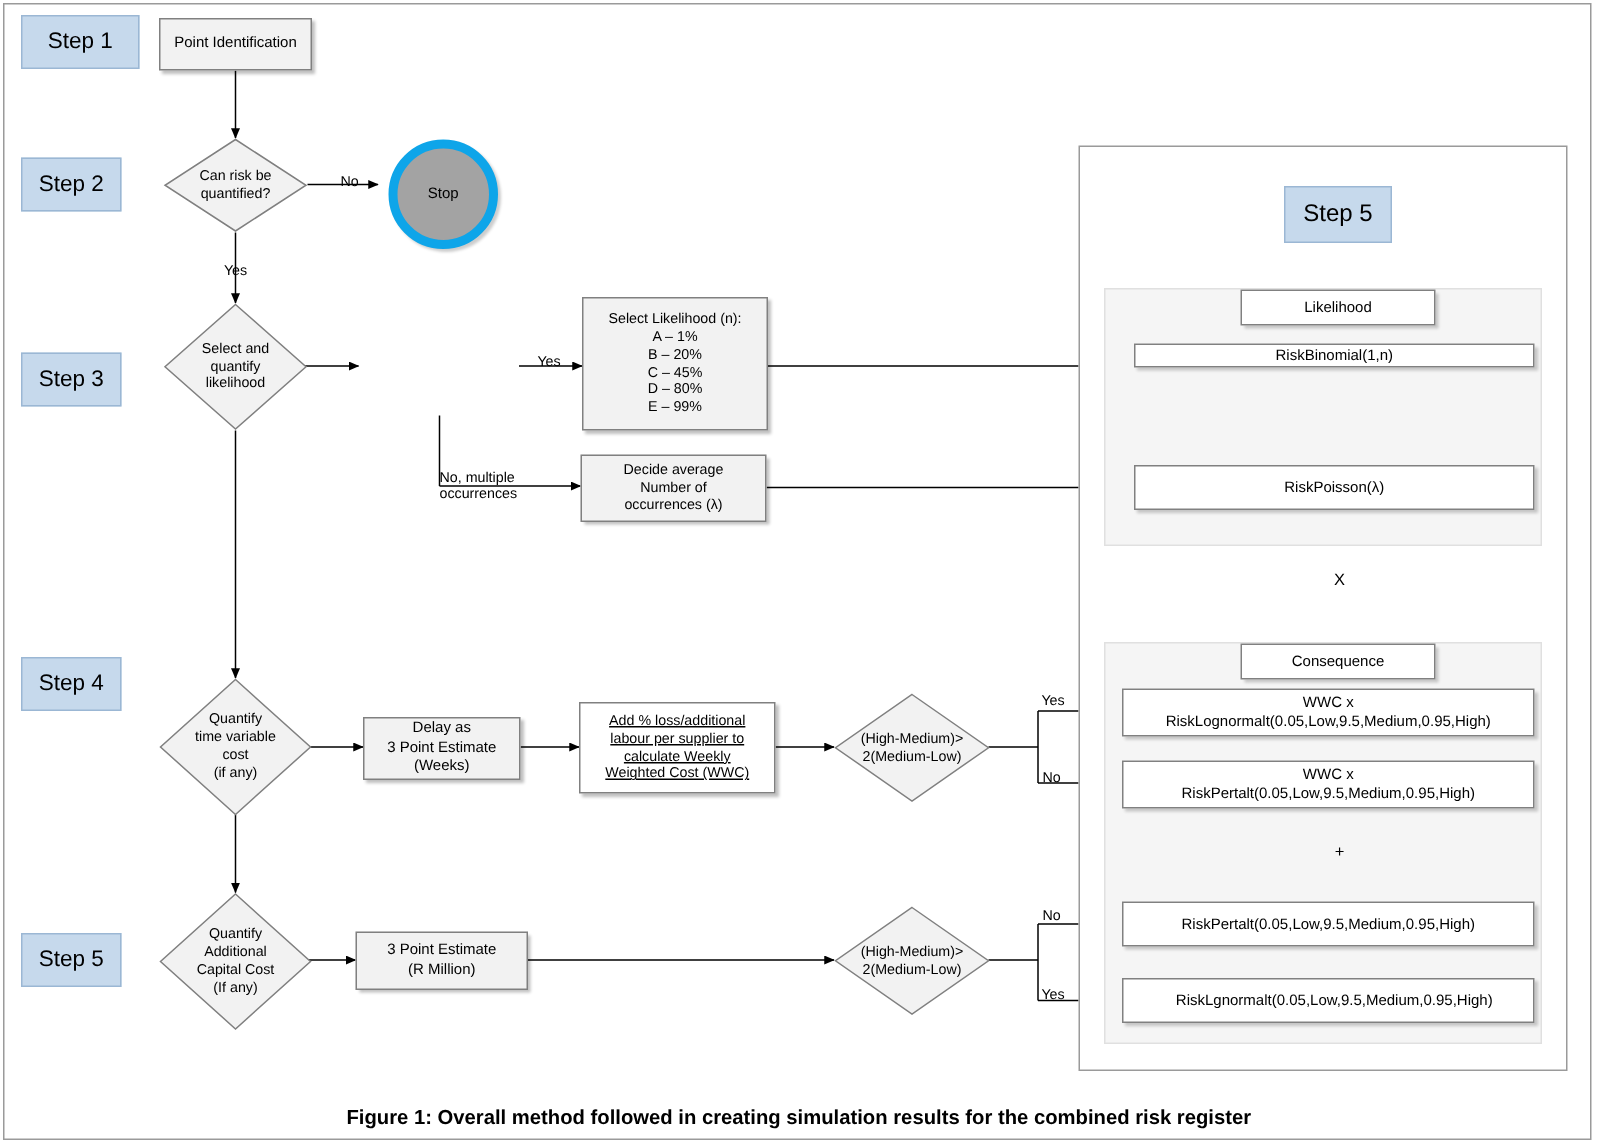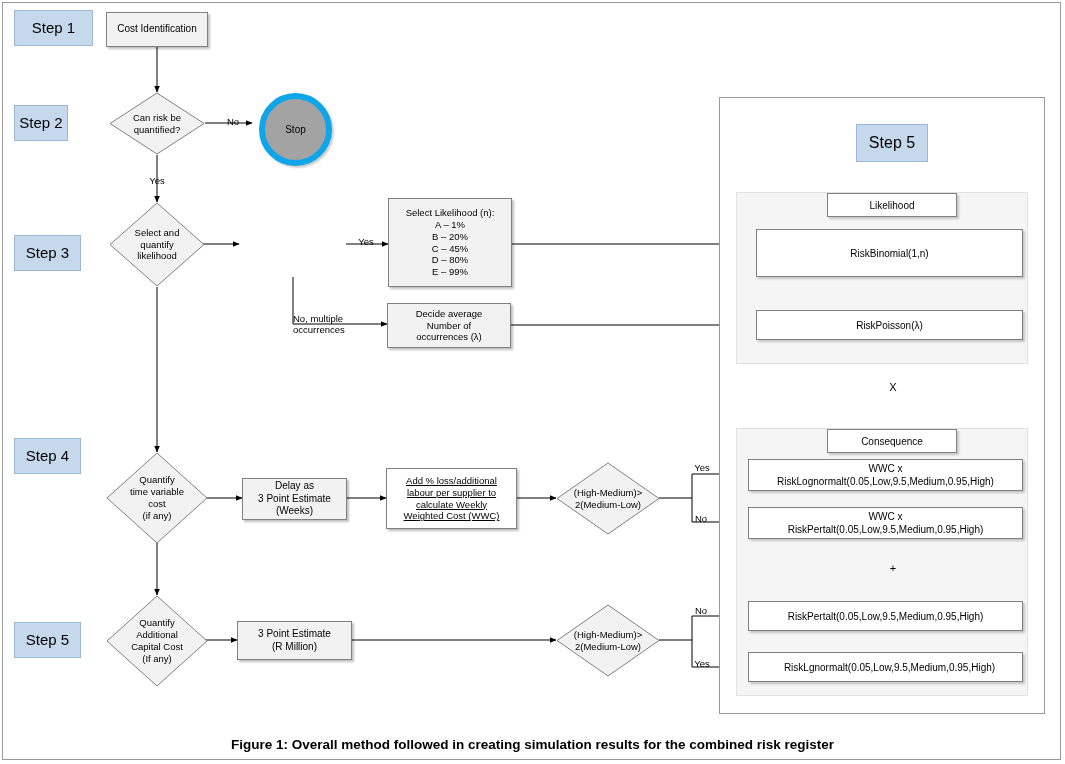--- a/index.html
+++ b/index.html
@@ -208,50 +208,50 @@
       <line x1="352" y1="640" x2="556" y2="640" marker-end="url(#arrow)"></line>
 
       <line x1="659" y1="640" x2="692" y2="640"></line>
       <line x1="692" y1="616" x2="692" y2="667"></line>
       <line x1="692" y1="616" x2="748" y2="616" marker-end="url(#arrow)"></line>
       <line x1="692" y1="667" x2="748" y2="667" marker-end="url(#arrow)"></line>
     </g>
   </svg>
 
   <div class="node step-label" style="left:14px; top:10px; width:79px; height:36px;">Step 1</div>
-  <div class="node step-label" style="left:14px; top:105px; width:54px; height:36px;">Step 2</div>
+  <div class="node step-label" style="left:14px; top:105px; width:67px; height:36px;">Step 2</div>
   <div class="node step-label" style="left:14px; top:235px; width:67px; height:36px;">Step 3</div>
   <div class="node step-label" style="left:14px; top:438px; width:67px; height:36px;">Step 4</div>
   <div class="node step-label" style="left:14px; top:622px; width:67px; height:36px;">Step 5</div>
 
   <div class="panel" style="left:719px; top:97px; width:326px; height:617px;"></div>
 
   <div class="node step-label big" style="left:856px; top:124px; width:72px; height:38px;">Step 5</div>
 
   <div class="subpanel" style="left:736px; top:192px; width:292px; height:172px;"></div>
   <div class="tag" style="left:827px; top:193px; width:128px; height:22px;">Likelihood</div>
-  <div class="formula" style="left:756px; top:229px; width:267px; height:48px;">RiskBinomial(1,n)</div>
+  <div class="formula" style="left:756px; top:229px; width:267px; height:16px;">RiskBinomial(1,n)</div>
   <div class="formula" style="left:756px; top:310px; width:267px; height:30px;">RiskPoisson(λ)</div>
 
   <div class="plain-text" style="left:858px; top:381px; width:70px;">X</div>
 
   <div class="subpanel" style="left:736px; top:428px; width:292px; height:268px;"></div>
   <div class="tag" style="left:827px; top:429px; width:128px; height:22px;">Consequence</div>
 
   <div class="formula multiline" style="left:748px; top:459px; width:275px; height:32px;">WWC   x
 RiskLognormalt(0.05,Low,9.5,Medium,0.95,High)</div>
   <div class="formula multiline" style="left:748px; top:507px; width:275px; height:32px;">WWC x
 RiskPertalt(0.05,Low,9.5,Medium,0.95,High)</div>
 
   <div class="plain-text" style="left:858px; top:562px; width:70px;">+</div>
 
   <div class="formula" style="left:748px; top:601px; width:275px; height:30px;">RiskPertalt(0.05,Low,9.5,Medium,0.95,High)</div>
   <div class="formula" style="left:748px; top:652px; width:275px; height:30px;padding-left:12px;">RiskLgnormalt(0.05,Low,9.5,Medium,0.95,High)</div>
 
-  <div class="node box" style="left:106px; top:12px; width:102px; height:35px;">Cost Identification</div>
+  <div class="node box" style="left:106px; top:12px; width:102px; height:35px;">Point Identification</div>
 
   <div class="diamond-wrap" style="left:109px; top:92px; width:96px; height:63px;">
     <svg width="96" height="63">
         <polygon points="48,1 95,31.5 48,62 1,31.5" fill="#f2f2f2" stroke="#808080" stroke-width="1"></polygon>
       </svg>
     <div class="diamond-text multiline">Can risk be
 quantified?</div>
   </div>
 
   <div class="circle" style="left:259px; top:93px; width:61px; height:61px;">Stop</div>

